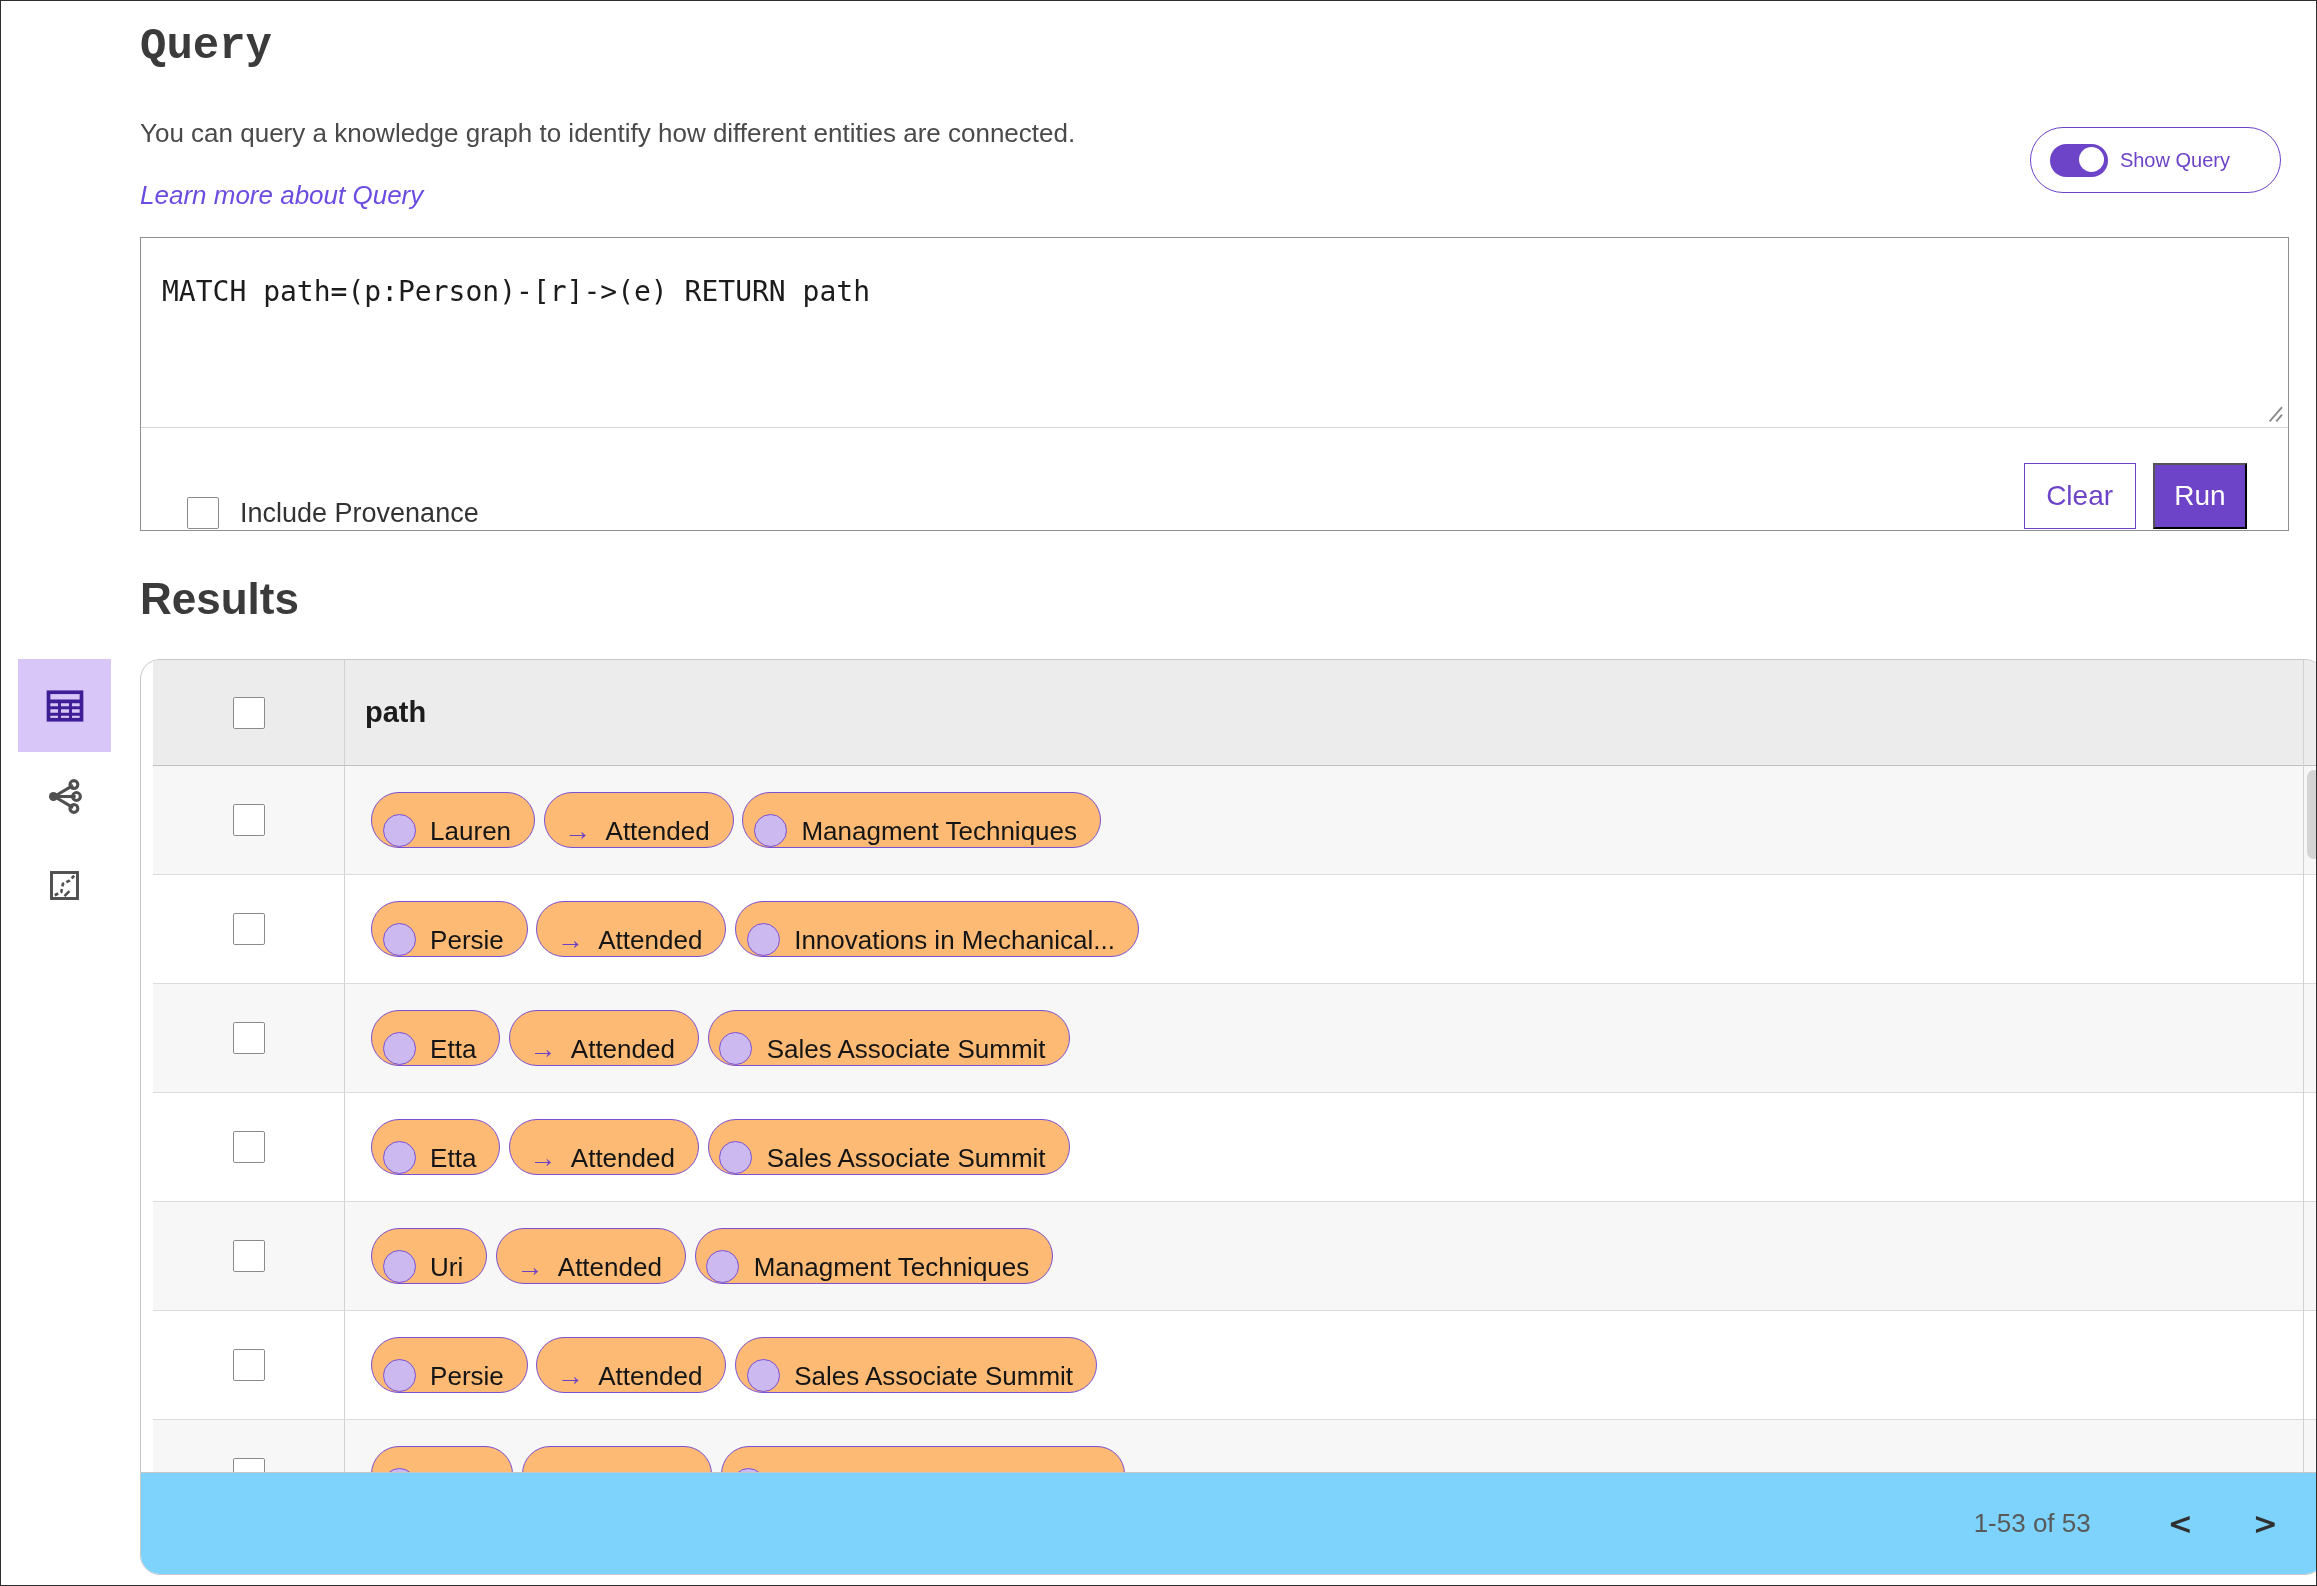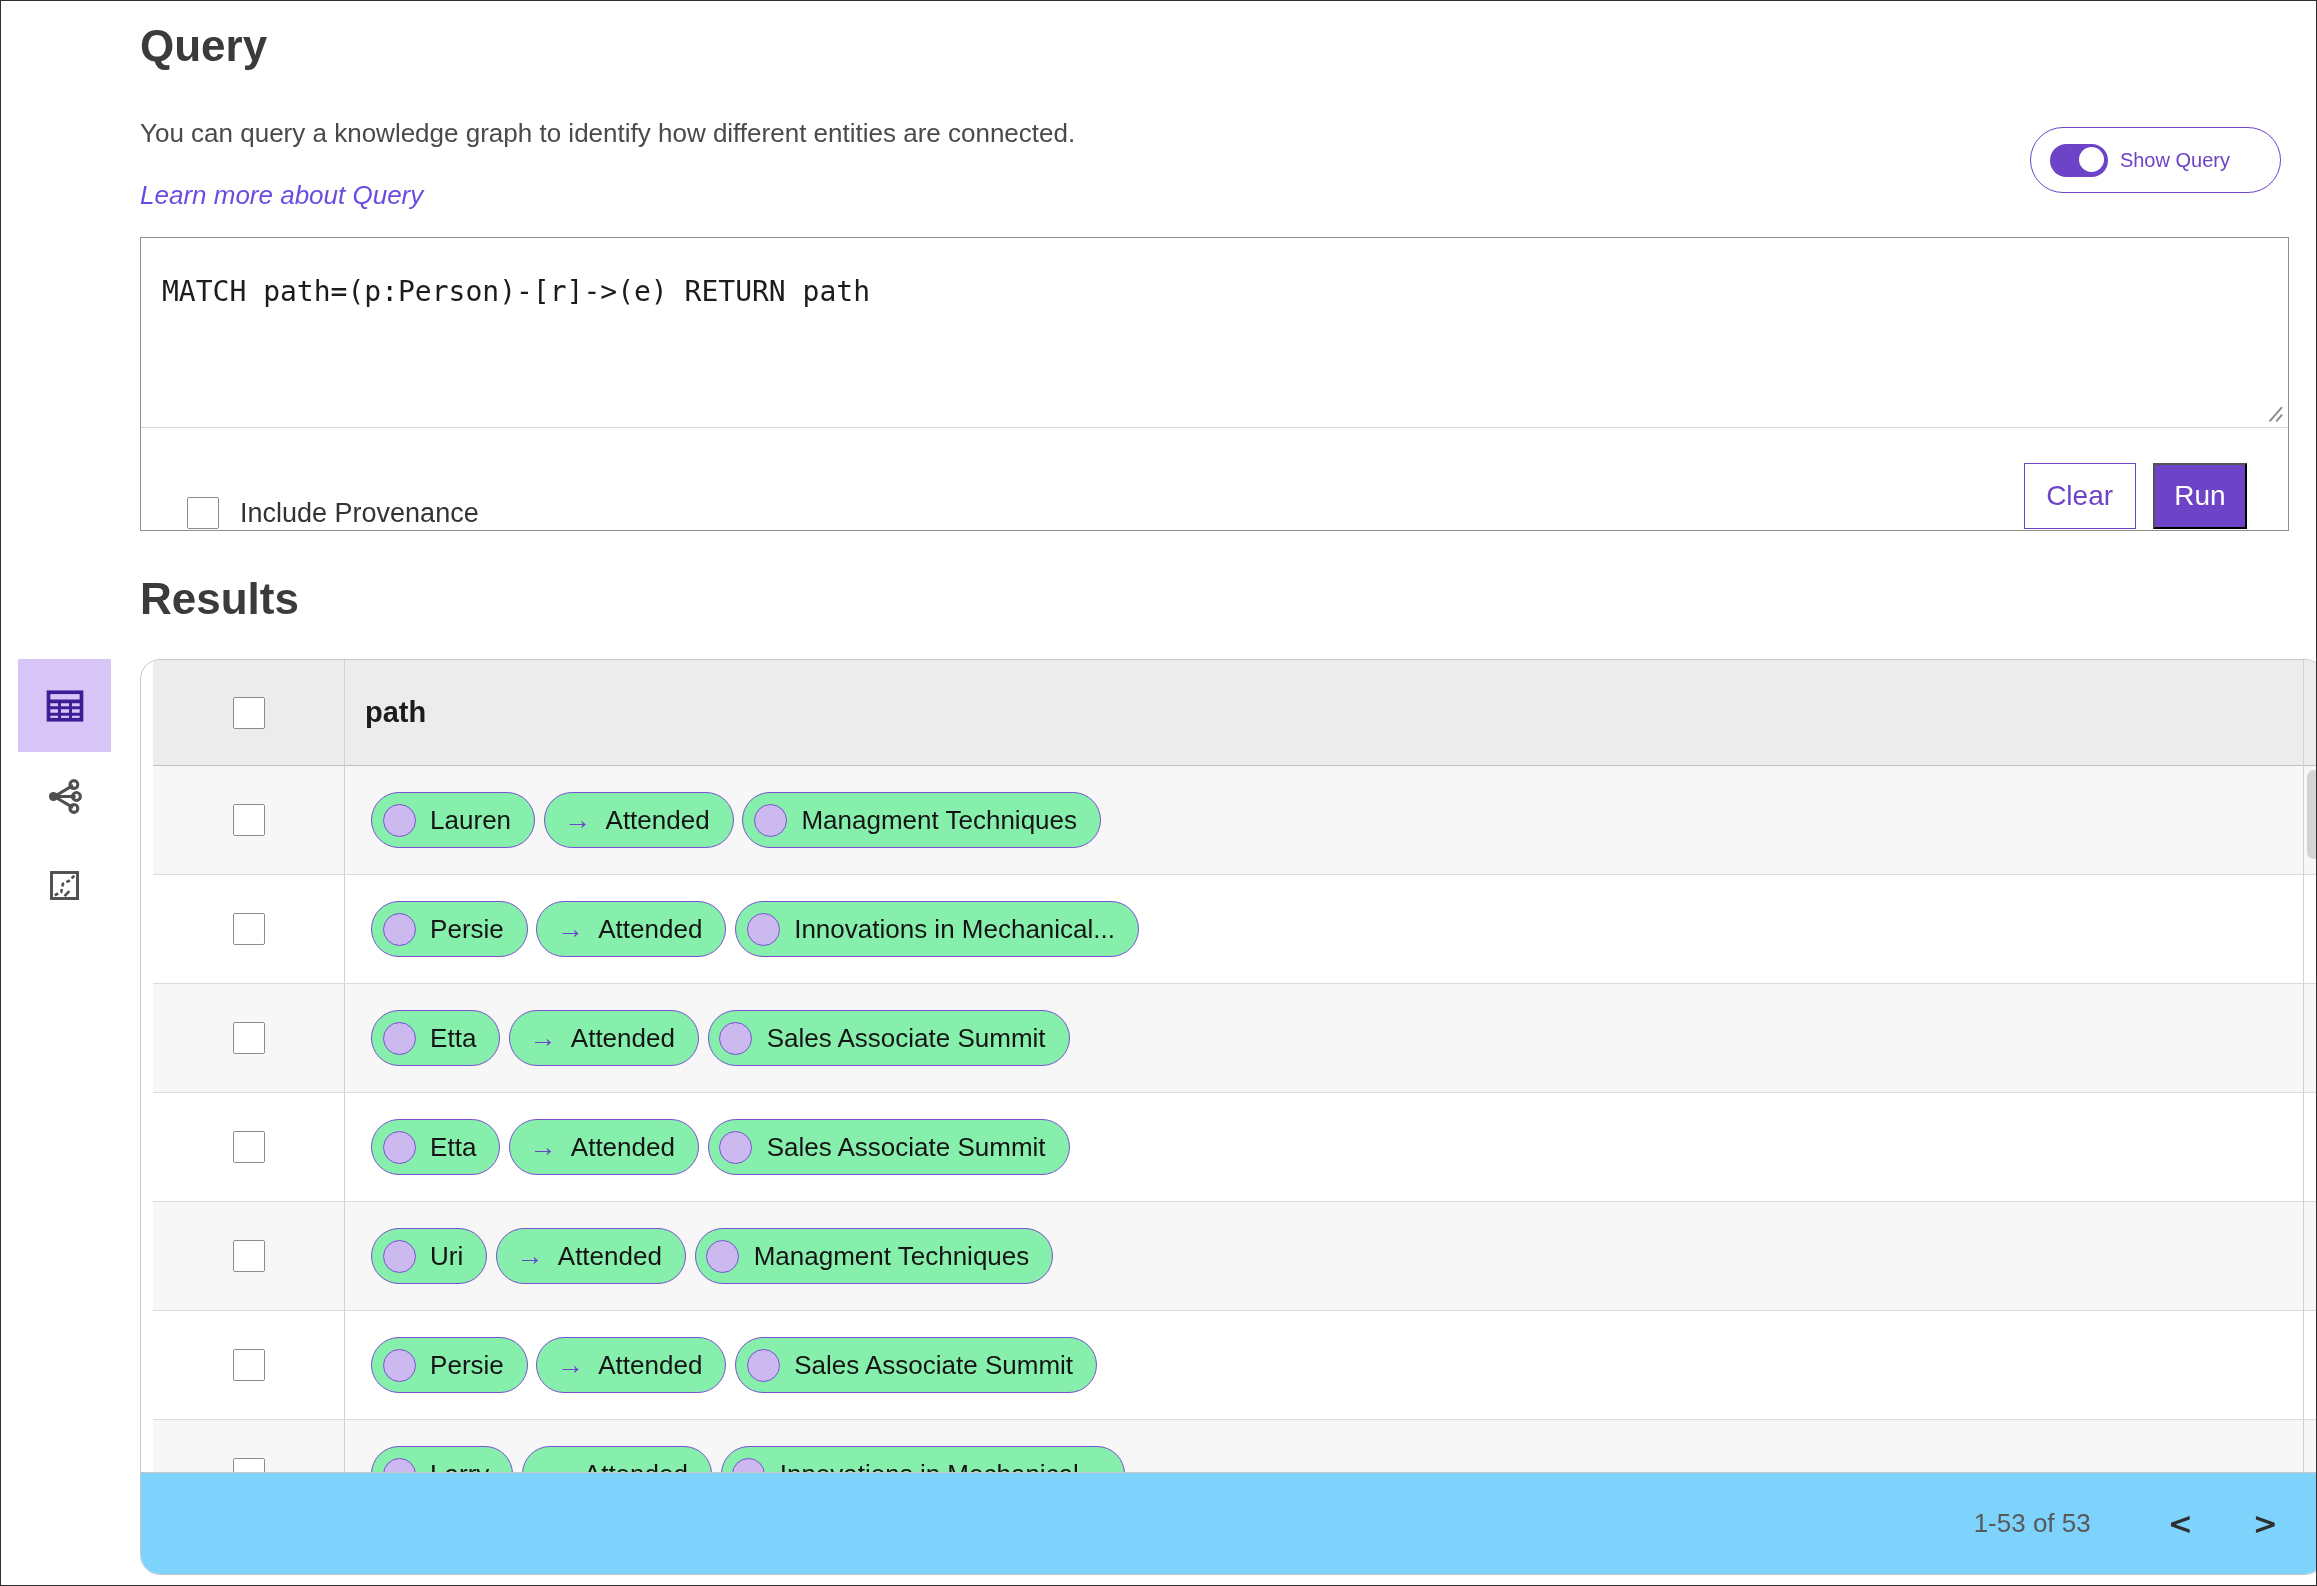--- a/index.html
+++ b/index.html
@@ -7,21 +7,21 @@
   body {
     position:relative;
     background:#ffffff;
     font-family:"Liberation Sans", sans-serif;
     overflow:hidden;
   }
   .page-frame {
     position:absolute; inset:0; border:1.9px solid #2e2e2e; pointer-events:none; z-index:50;
   }
   
-  .page-title { position:absolute; left:140px; top:21px; font-size:44px; font-weight:700; color:#3b3b3b; }
+  .page-title { position:absolute; left:140px; top:21px; font-size:44px; font-weight:700; color:#3b3b3b;font-family:Liberation Mono, monospace; }
   .page-desc  { position:absolute; left:140px; top:118px; font-size:26px; color:#4a4a4a; }
   .learn-link { position:absolute; left:140px; top:180px; font-size:26px; color:#6b4ce0; cursor:pointer;font-style:italic; }
   .show-query {
     position:absolute; left:2030px; top:127px; width:251px; height:66px;
     border:1.9px solid #6d43c8; border-radius:33px; background:#fff;
     display:flex; align-items:center; padding-left:19.3px; cursor:pointer;
   }
   .toggle-track { width:58px; height:33px; background:#6d43c8; border-radius:16.4px; position:relative; flex:0 0 auto; }
   .toggle-knob  { position:absolute; top:3.9px; left:29px; width:25px; height:25px; background:#fff; border-radius:50%; }
   .show-query-label { font-size:20px; color:#6d43c8; margin-left:11.6px; white-space:nowrap; }
@@ -59,22 +59,22 @@
   .thead { position:relative; height:106px; background:#ececec; border-bottom:1px solid #c0c0c0; display:flex; align-items:center; }
   .check-col { width:192px; flex:0 0 auto; display:flex; align-items:center; justify-content:center; align-self:stretch; border-right:1px solid #d2d2d2; }
   .col-header { font-size:29px; font-weight:700; color:#1c1c1c; padding-left:20px; }
 
   .rows-viewport { position:relative; height:707px; overflow:hidden; }
   .trow { height:109px; display:flex; align-items:stretch; border-bottom:1px solid #dcdcdc; background:#fff; }
   .trow.striped { background:#f7f7f7; }
   .cells { display:flex; align-items:center; gap:8.7px; padding-left:26px; }
 
   .pill {
-    height:56px; display:flex; align-items:center;
-    border:1.9px solid #7a50d4; border-radius:28px; background:#86efac; white-space:nowrap;
+    height:56px; display:flex; align-items:flex-end;
+    border:1.9px solid #7a50d4; border-radius:28px; background:#fdba74; white-space:nowrap;
   }
   .pill-node { padding:0 23px 0 10.6px; }
   .pill-edge { padding:0 23px 0 19.3px; }
   .node-dot { width:33px; height:33px; border-radius:50%; background:#cbb9f0; border:1.9px solid #7a50d4; flex:0 0 auto; }
   .pill-label { font-size:26px; color:#151515; margin-left:14.5px; }
   .edge-arrow { font-size:27px; color:#6d43c8; }
 
   .scroll-track { position:absolute; top:0; right:0; width:21px; height:813px; border-left:1px solid #d2d2d2; z-index:5; }
   .scroll-thumb { position:absolute; top:110px; left:2.9px; width:14.5px; height:89px; background:#d4d4d4; border-radius:7.7px; cursor:pointer; }
 

